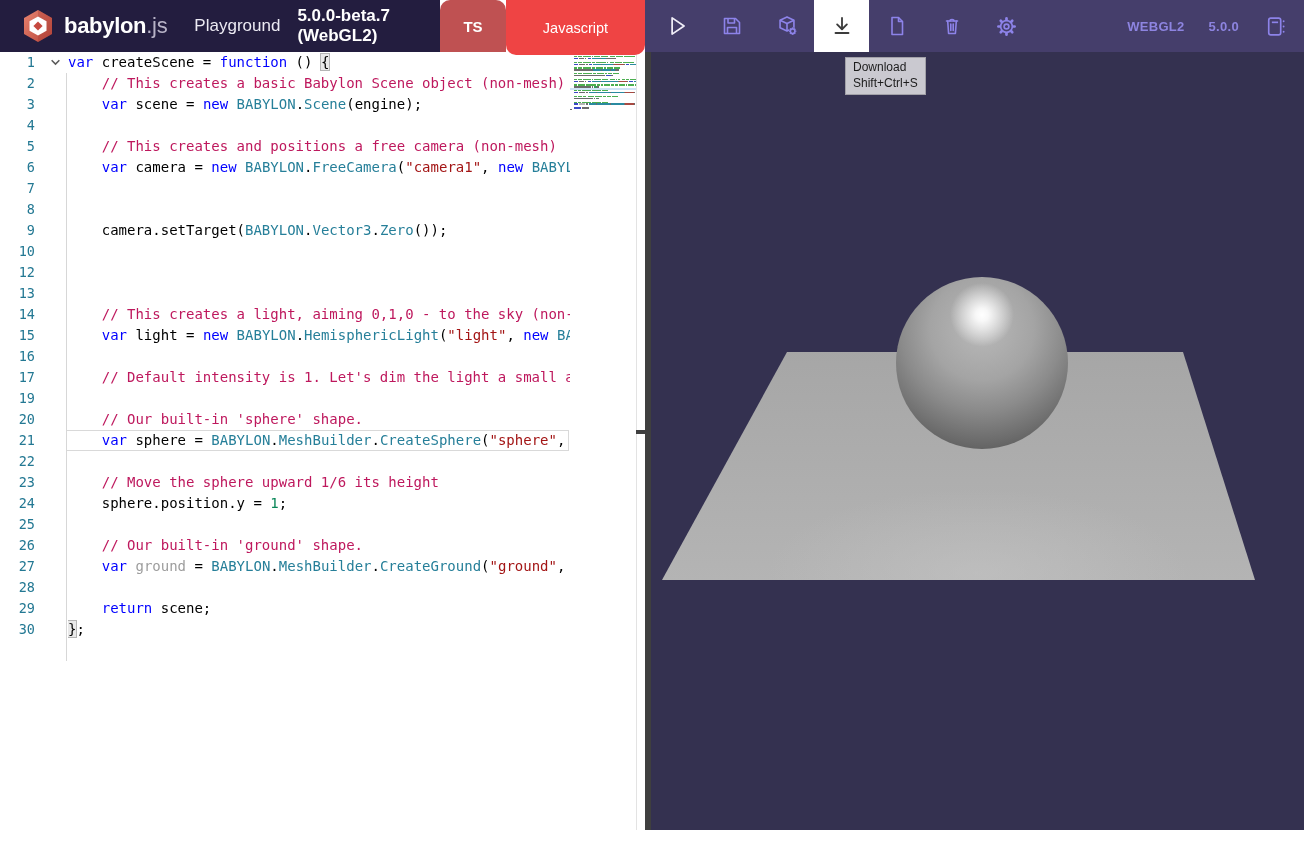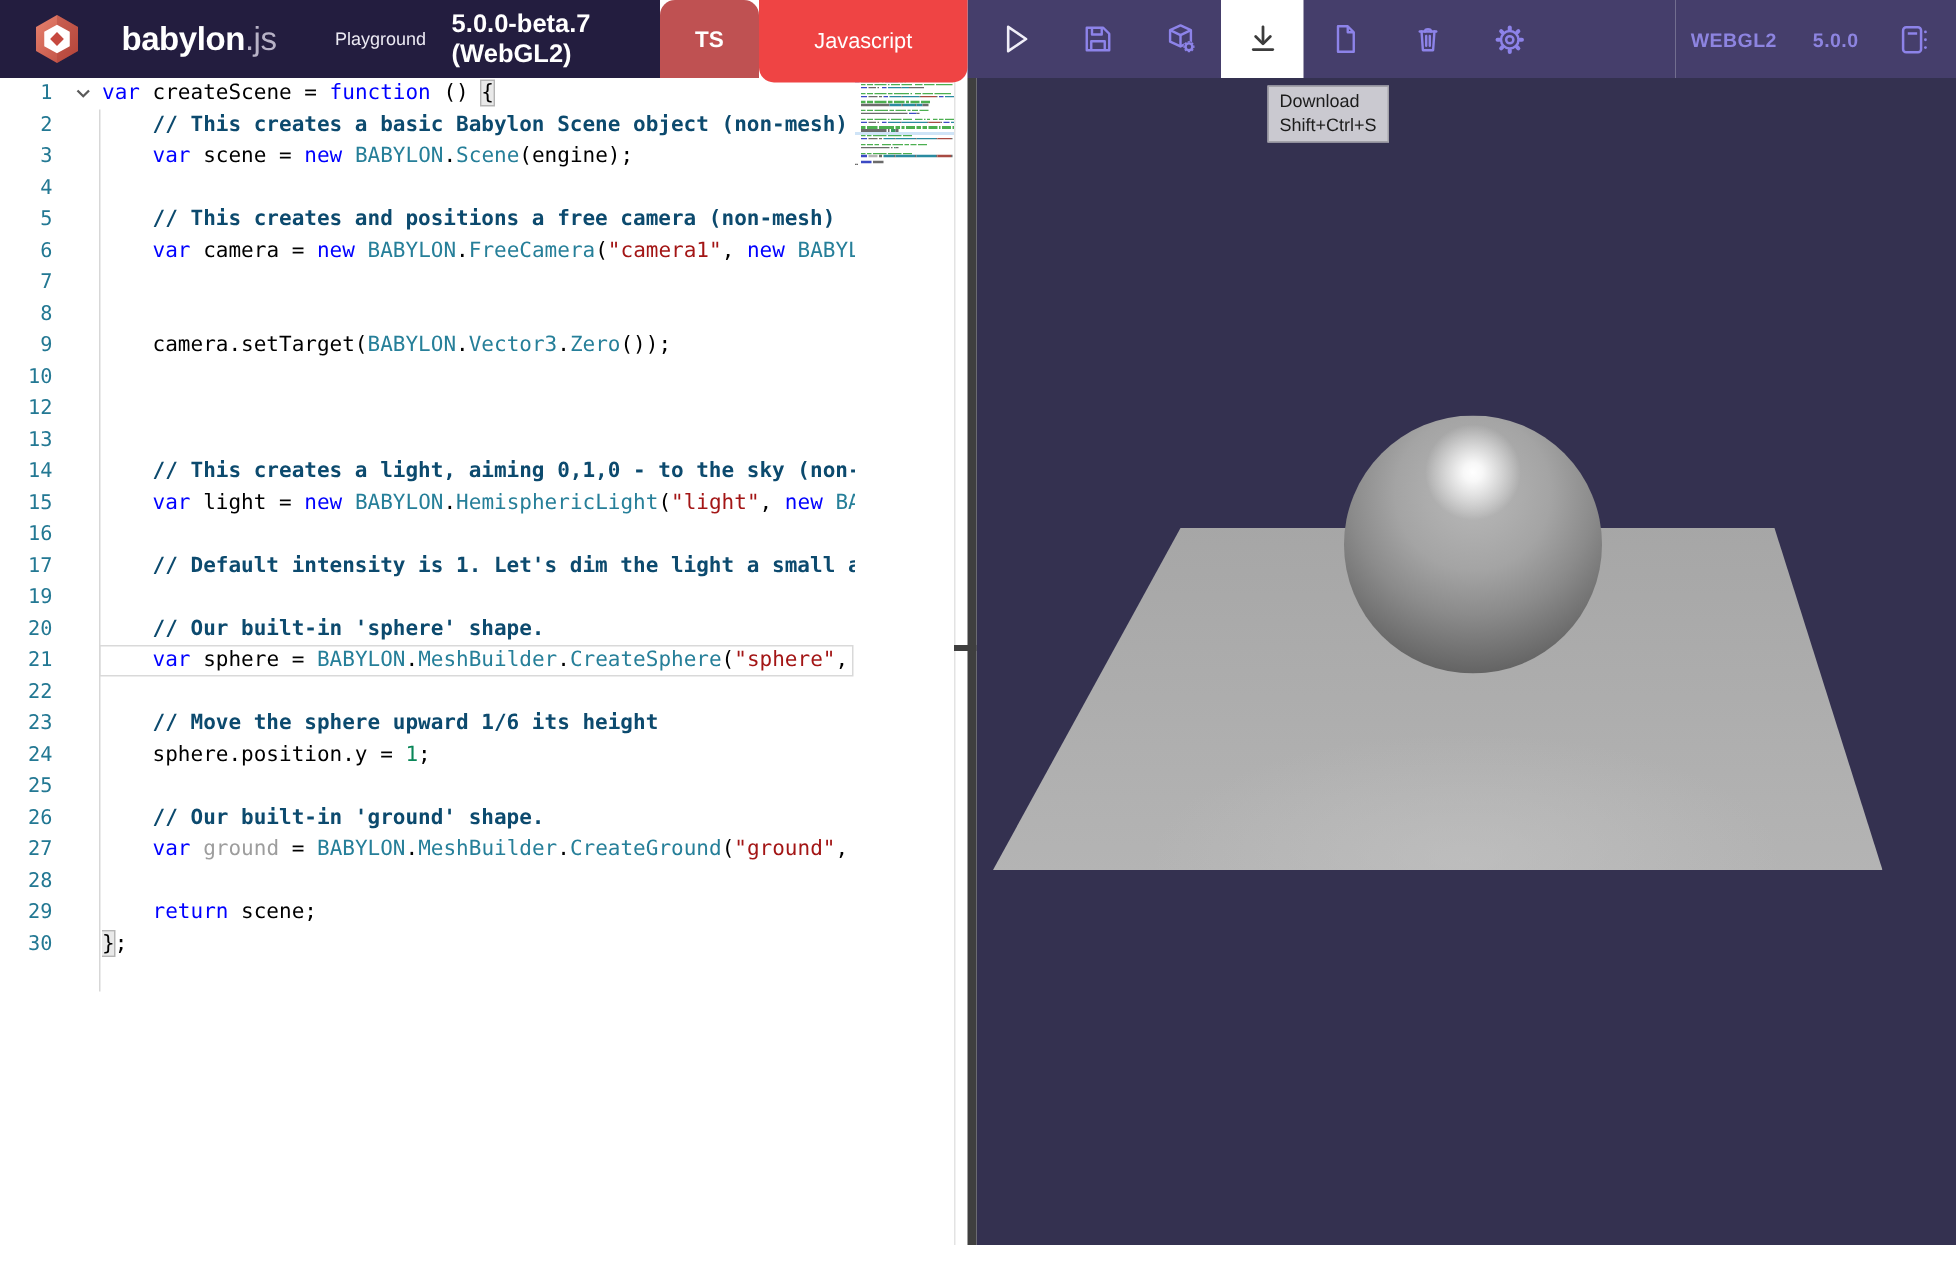--- a/index.html
+++ b/index.html
@@ -3,24 +3,24 @@
 <meta charset="utf-8">
 <style>
   * { margin:0; padding:0; box-sizing:border-box; }
   html,body { background:#1a1630; }
   .app { position:relative; width:1304px; height:857px; overflow:hidden;
          font-family:"Liberation Sans", sans-serif; background:#fff; }
 
   
   .header { position:absolute; top:0; left:0; width:1304px; height:52px; display:flex; align-items:stretch; z-index:20; }
   .h-left { width:440px; background:#231d3f; display:flex; align-items:center; padding-left:20px; gap:9px; }
-  .brand { display:flex; align-items:center; gap:25px; cursor:pointer;text-align:center; }
+  .brand { display:flex; align-items:center; gap:8px; cursor:pointer;text-align:center; }
   .brand-text { font-size:22px; font-weight:800; color:#ffffff; letter-spacing:-0.3px; }
   .brand-suffix { font-weight:400; color:#b7b2c6; }
-  .app-title { margin-left:30px; font-size:12px; color:#eceaf3; font-weight:400; }
+  .app-title { margin-left:18px; font-size:17px; color:#eceaf3; font-weight:400; }
   .app-version { margin-left:8px; font-size:17px; color:#ffffff; font-weight:700; }
   .tab-ts { width:66px; height:52px; background:#bf5152; border-radius:10px 10px 0 0;
             display:flex; align-items:center; justify-content:center;
             color:#fff; font-weight:700; font-size:15px; cursor:pointer; }
   .tab-lang { width:139px; height:55px; background:#ef4444; border-radius:0 0 10px 10px;
               display:flex; align-items:center; justify-content:center;
               color:#fff; font-size:14.5px; cursor:pointer; z-index:21; }
   .toolbar { flex:1; background:#453e6b; display:flex; align-items:stretch; padding-left:4px; }
   .tbtn { width:55px; height:52px; display:flex; align-items:center; justify-content:center; cursor:pointer; color:#8d83e9; }
   .tbtn.play { color:#f0eef8; }
@@ -41,21 +41,21 @@
   .lines { position:absolute; top:0; left:0; z-index:1; }
   .line-row { display:flex; height:21px; font-family:"DejaVu Sans Mono", monospace; font-size:14px; line-height:21px; }
   .gutter { width:68px; display:flex; flex:none; }
   .ln { width:42px; text-align:right; padding-right:7px; color:#237893; font-size:13.5px; }
   .fold { width:26px; display:flex; align-items:center; justify-content:center; color:#5a5a5a; }
   .line-code { white-space:pre; overflow:hidden; width:502px; color:#000; }
   .tk-kw { color:#0000ff; }
   .tk-ty { color:#267f99; }
   .tk-str { color:#a31515; }
   .tk-num { color:#098658; }
-  .tk-com { color:#0c4a6e;font-weight:bold; }
+  .tk-com { color:#be185d; }
   .tk-pl { color:#000000; }
   .tk-faded { color:#9d9d9d; }
   .tk-bm { color:#000; background:#e9e9e9; outline:1px solid #b5b5b5; }
 
   .minimap { position:absolute; left:570px; top:2px; width:66px; height:140px; overflow:hidden; z-index:2; }
   .mm-row { position:absolute; left:0; height:1.4px; white-space:nowrap; font-size:0; width:66px; overflow:hidden; }
   .mm-row.cur { background:#cfe4f7; }
   .mm-seg { display:inline-block; height:100%; }
   .minimap-sep { position:absolute; left:636px; top:0; height:778px; width:1px; background:#e3e3e3; z-index:2; }
 

